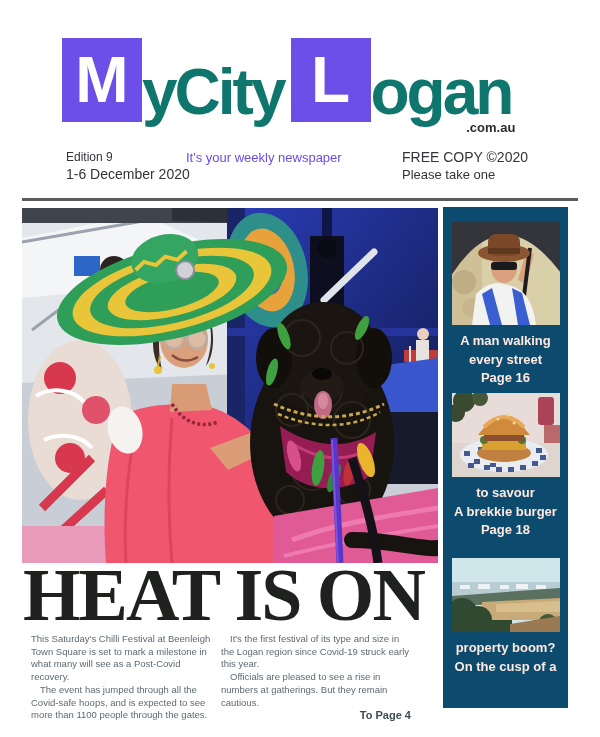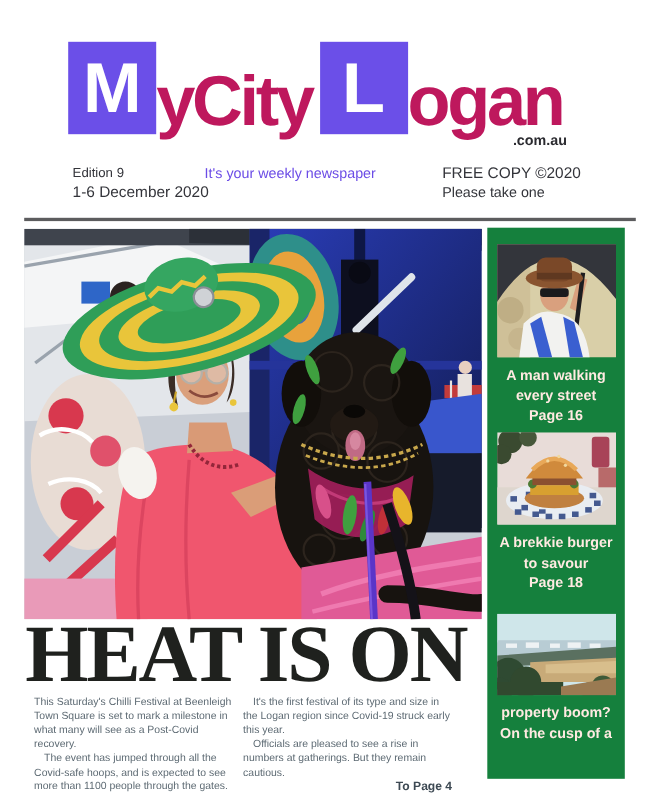--- a/index.html
+++ b/index.html
@@ -11,21 +11,21 @@
 
   
   .masthead{position:absolute;left:62px;top:38px;display:flex;align-items:flex-end;}
   .brand-box{
     width:80px;height:84px;background:#6b4fe8;color:#fff;
     display:flex;align-items:center;justify-content:center;
     font-weight:bold;font-size:64px;line-height:1;flex:0 0 auto;
   }
   .brand-box-l{margin-left:7px;}
   .brand-text{
-    font-weight:bold;font-size:64px;letter-spacing:-3px;color:#be185d;
+    font-weight:bold;font-size:64px;letter-spacing:-3px;color:#0f766e;
     line-height:0.92;white-space:nowrap;text-align:right;
   }
   .brand-tail{position:relative;display:flex;align-items:flex-end;}
   .brand-domain{
     position:absolute;right:-4px;bottom:-13px;
     font-weight:bold;font-size:13px;letter-spacing:0;color:#2b2b30;
   }
 
   
   .info-bar{position:absolute;left:0;top:149px;width:600px;height:44px;}
@@ -39,21 +39,21 @@
   .info-free .l1{font-size:14px;line-height:17px;}
   .info-free .l2{font-size:13px;line-height:18px;}
 
   .divider{position:absolute;left:22px;top:198px;width:556px;height:3px;background:#5c5c5e;}
 
   
   .main-photo{position:absolute;left:22px;top:208px;width:416px;height:355px;margin:0;}
   .main-photo svg{display:block;}
 
   
-  .sidebar{position:absolute;left:443px;top:207px;width:125px;height:501px;background:#15803d;}
+  .sidebar{position:absolute;left:443px;top:207px;width:125px;height:501px;background:#0c4a6e;}
   .teaser{position:absolute;left:0;width:125px;text-align:center;cursor:pointer;}
   .teaser-1{top:15px;}
   .teaser-2{top:186px;}
   .teaser-3{top:351px;}
   .teaser svg{display:block;margin:0 auto;}
   .teaser-caption{margin-top:7px;color:#ffeae2;font-weight:bold;font-size:13px;line-height:18.5px;}
   .teaser-caption span{display:block;}
 
   
   .headline{
@@ -305,22 +305,22 @@
         <circle cx="32" cy="47" r="4" fill="#4d7a35"></circle>
           <circle cx="70" cy="47" r="4" fill="#4d7a35"></circle>
         <rect x="32" y="41" width="40" height="7" fill="#8a5030"></rect>
         <path d="M26,42 Q52,6 78,42 Z" fill="#d08a3c"></path>
         <path d="M32,34 Q52,14 72,34" stroke="#e8a858" stroke-width="4" fill="none"></path>
         <circle cx="46" cy="26" r="1.5" fill="#f0d8a0"></circle>
           <circle cx="56" cy="22" r="1.5" fill="#f0d8a0"></circle>
           <circle cx="62" cy="30" r="1.5" fill="#f0d8a0"></circle>
       </svg>
       <div class="teaser-caption">
+        <span>to savour</span>
         <span>A brekkie burger</span>
-        <span>to savour</span>
         <span>Page 18</span>
       </div>
     </div>
 
     <div class="teaser teaser-3">
       <svg width="108" height="74" viewBox="0 0 108 74">
         <rect width="108" height="74" fill="#cfe6ea"></rect>
         <rect x="0" y="0" width="108" height="26" fill="#cfe6ea"></rect>
         <rect x="0" y="24" width="108" height="18" fill="#b8ccd4"></rect>
         <g fill="#eef2f4">

